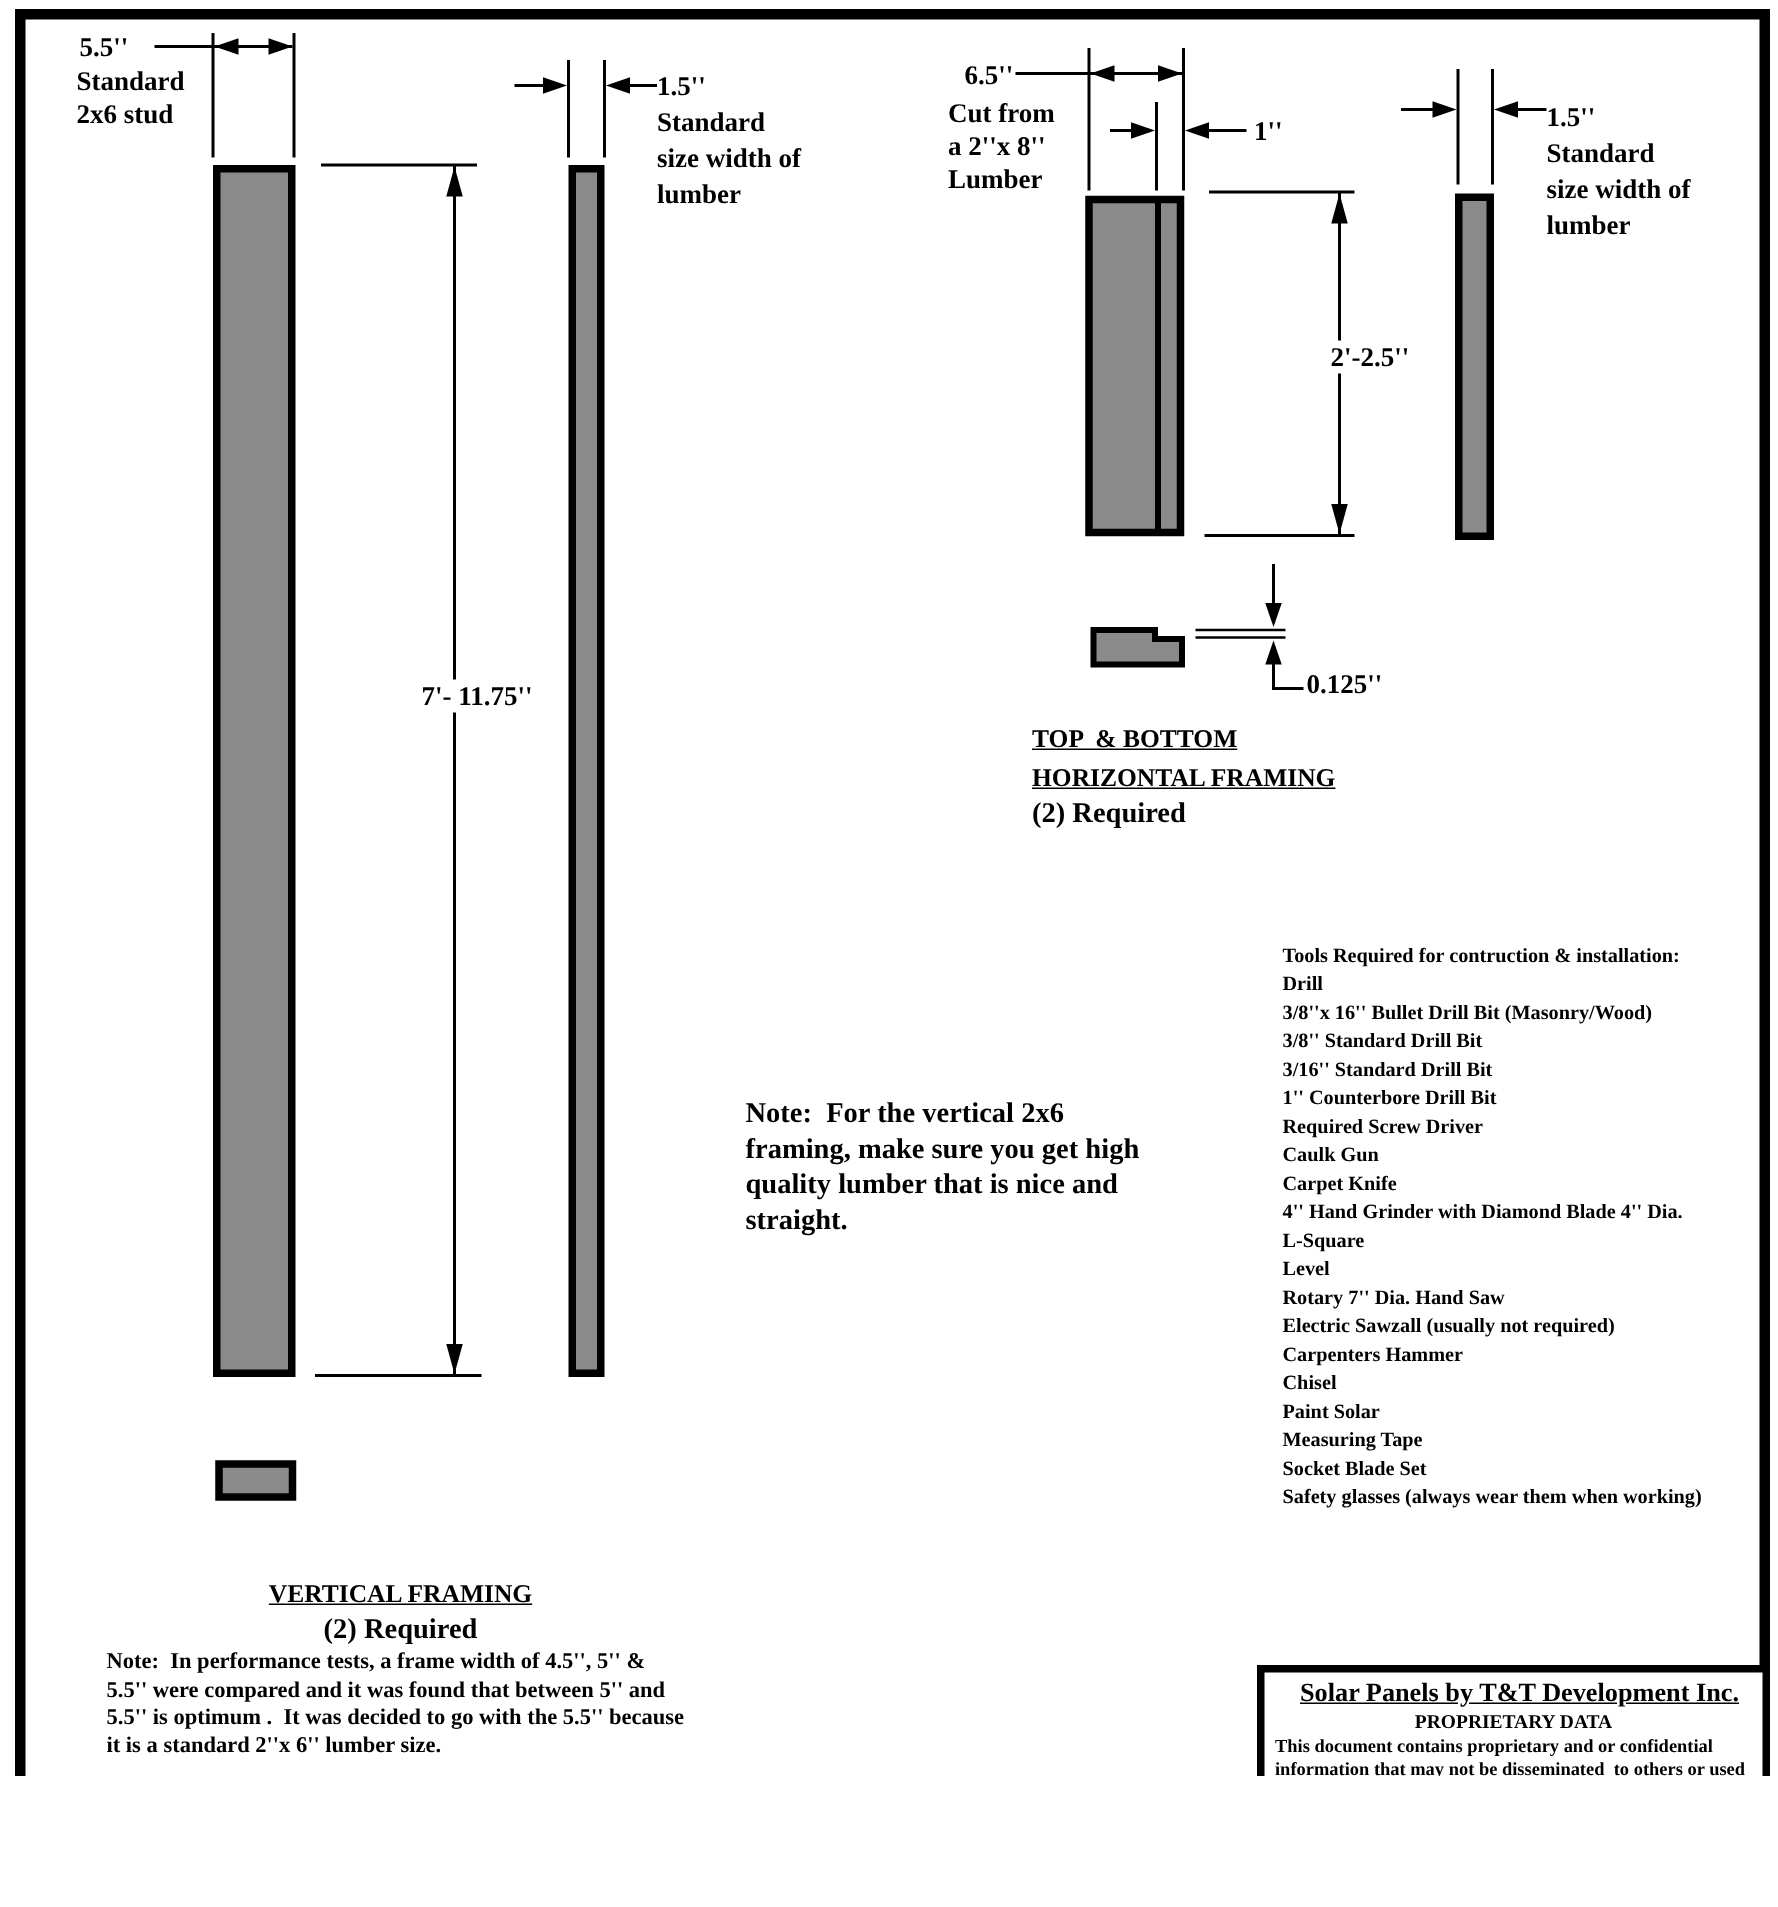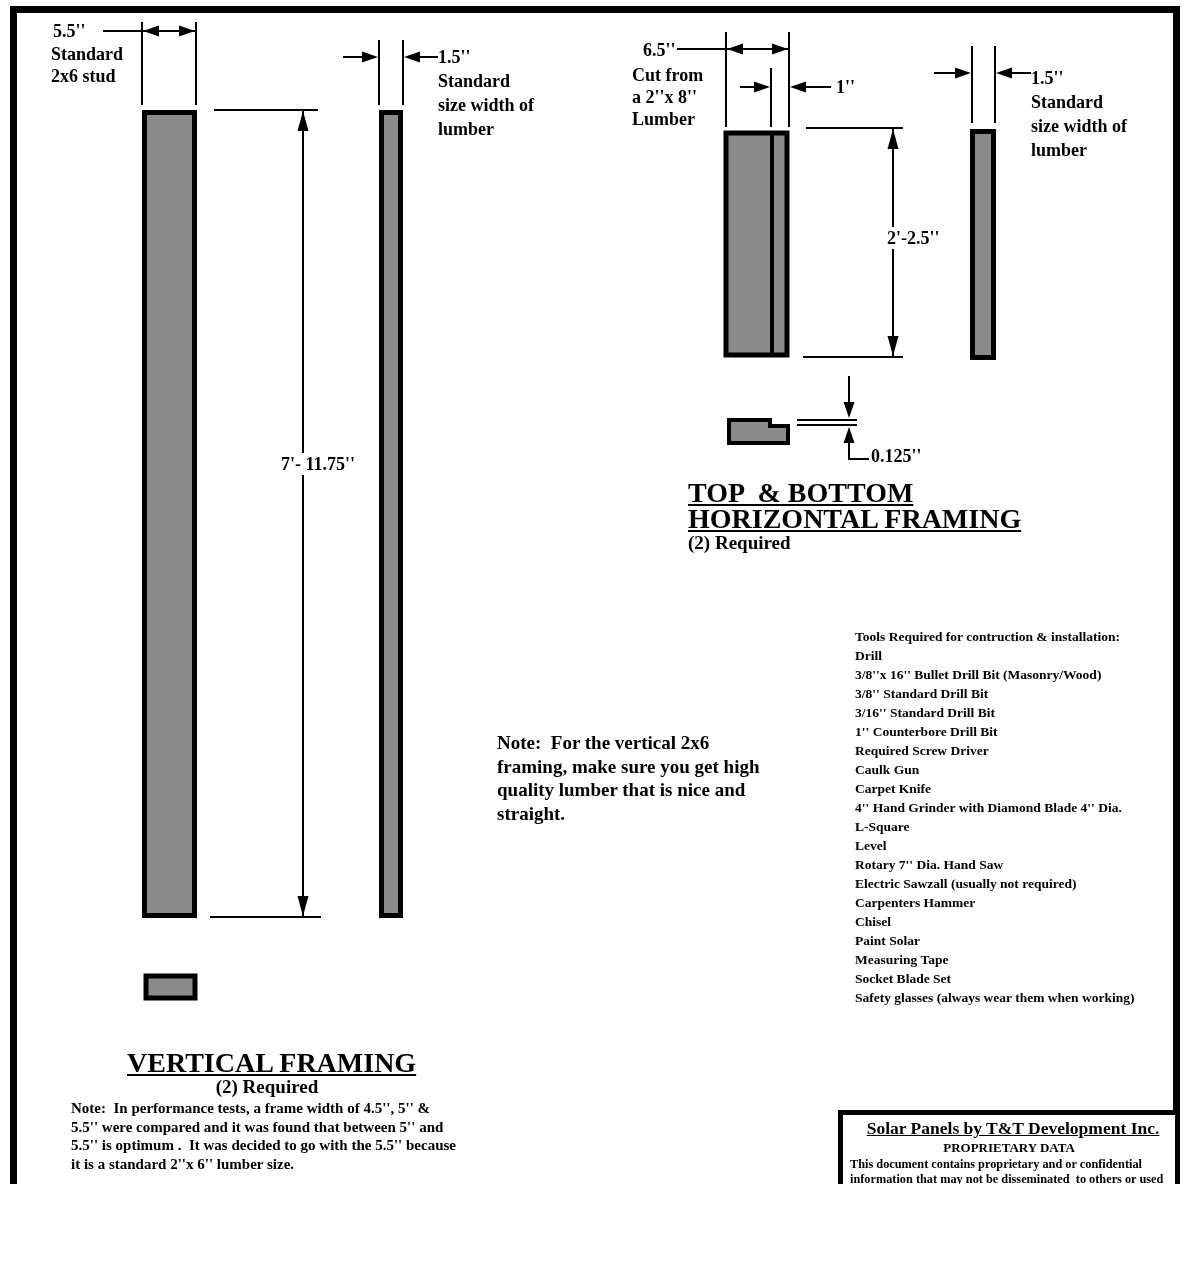--- a/index.html
+++ b/index.html
@@ -3,21 +3,21 @@
 <meta charset="utf-8">
 <style>
   html,body{margin:0;padding:0;background:#fff;}
   .page{position:relative;width:1185px;height:1184px;background:#fff;
         font-family:"Liberation Serif",serif;overflow:hidden;}
   .layer{position:absolute;left:0;top:0;}
   .txt{position:absolute;font-weight:bold;color:#000;white-space:pre;}
   .dim{font-size:18px;line-height:22px;}
   .lh24{line-height:24px;}
   .overline{background:#fff;padding:0 3px;}
-  .sec-head{font-size:28px;line-height:26px;text-decoration:underline;}
+  .sec-head{font-size:17px;line-height:26px;text-decoration:underline;}
   .sec-req{font-size:19px;}
   .center{text-align:center;white-space:pre;}
   .note-mid{font-size:19px;line-height:23.5px;}
   .note-bottom{font-size:15px;line-height:18.7px;}
   .tools{position:absolute;left:855px;top:627px;width:306px;}
   .tools .t-line{font-size:13.5px;line-height:19px;font-weight:bold;white-space:normal;}
   .tblock{position:absolute;left:838px;top:1110px;width:332px;height:132px;
           border:5px solid #000;background:#fff;}
   .tb-title{font-size:17.5px;font-weight:bold;text-decoration:underline;
             margin:3px 0 0 8px;white-space:pre;text-align:center;}

